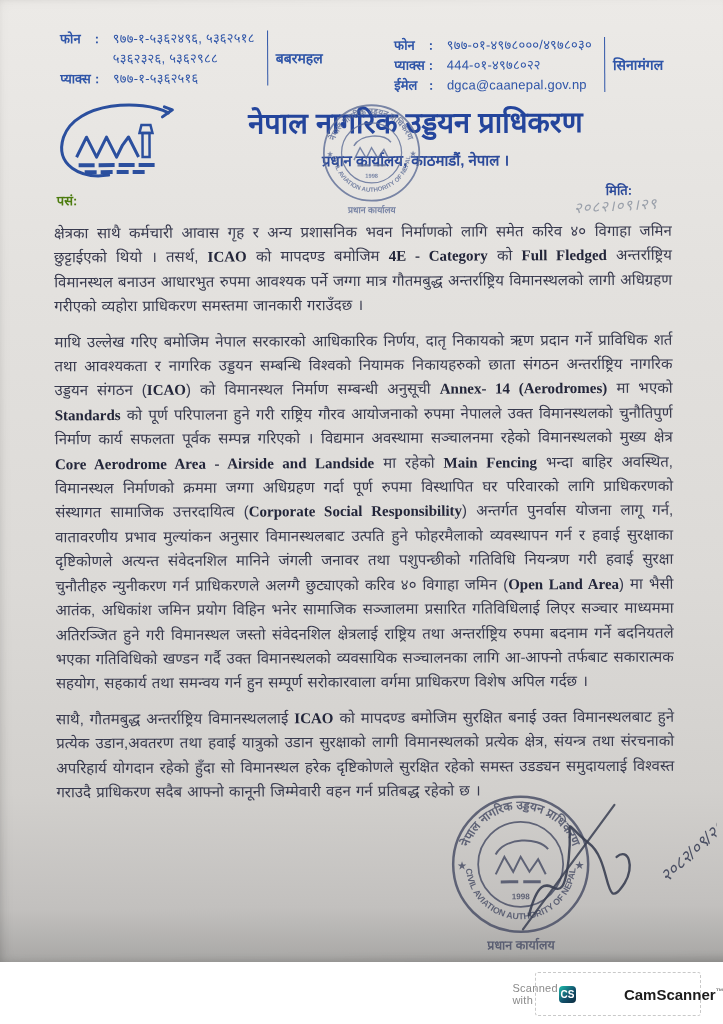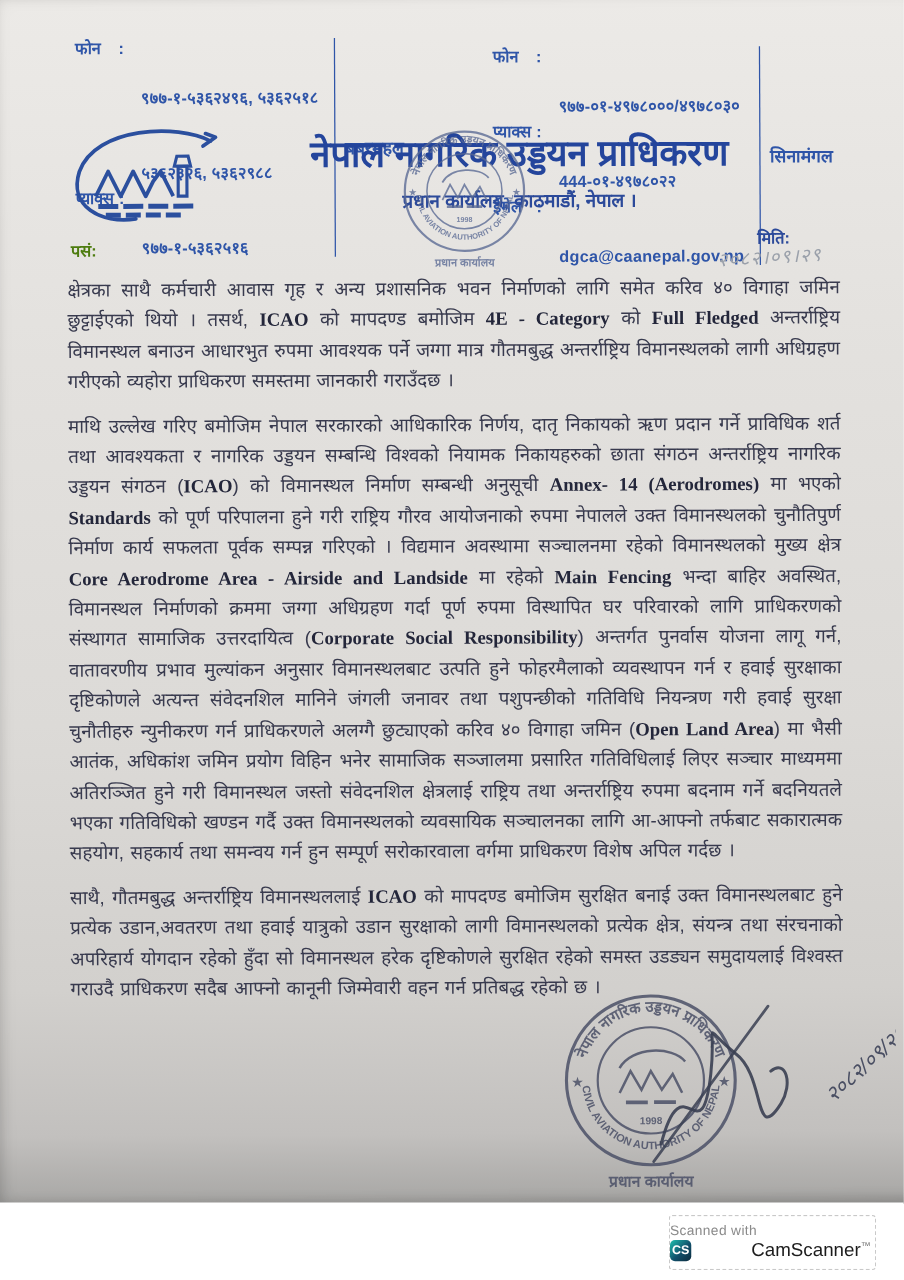--- a/index.html
+++ b/index.html
@@ -15,21 +15,21 @@
     transform:rotate(-0.35deg); transform-origin:top right;
   }
   .content { position:absolute; left:0; top:0; width:723px; height:962px; transform:rotate(-0.25deg); }
 
   
   .contact { position:absolute; display:flex; align-items:stretch; color:#2f55a8; }
   .contact-left  { left:62px;  top:28px; }
   .contact-right { left:396px; top:36px; }
   .c-rows { display:grid; grid-template-columns:auto 14px auto; column-gap:4px; row-gap:1px;
             font-size:13px; font-weight:bold; line-height:19px; }
-  .c-rows .cval { font-weight:bold; letter-spacing:.2px;margin-top:40px; }
+  .c-rows .cval { font-weight:normal; letter-spacing:.2px; }
   .c-div { width:0; border-left:1.5px solid #2f55a8; margin:2px 8px 2px 12px; }
   .c-loc { align-self:center; font-size:14px; font-weight:bold; }
 
   
   .logo { position:absolute; left:52px; top:98px; width:140px; height:92px; color:#2b4f9e; }
 
   
   .org-title { position:absolute; left:178px; top:102px; width:478px; text-align:center;
                font-size:29px; font-weight:bold; color:#24459c; letter-spacing:0; }
   .office-line { position:absolute; left:178px; top:150px; width:478px; text-align:center;
@@ -51,28 +51,28 @@
   
   .body-block { position:absolute; left:55px; top:220px; width:618px; color:#383a4e; }
   .para { font-size:15px; line-height:24.4px; text-align:justify; margin-bottom:11px;
           word-spacing:1px; }
   .para .en { font-family:"Liberation Serif","DejaVu Serif",serif; font-weight:bold; color:#23263a; }
 
   
   .scan-strip { position:absolute; left:0; top:962px; width:723px; height:62px; background:#ffffff; }
   .cs-badge { position:absolute; right:22px; top:10px; width:166px; height:44px;
               border:1.5px dashed #c9c9c9; border-radius:3px; background:#ffffff;
-              display:flex; flex-direction:column; justify-content:center; gap:1px;
+              display:flex; flex-direction:row; align-items:center; justify-content:center; gap:1px;
               cursor:pointer; }
   .cs-line1 { font-size:11px; color:#8a8a8a; letter-spacing:.3px; }
   .cs-line2 { display:flex; align-items:center; gap:5px; }
   .cs-icon { width:17px; height:17px; border-radius:4px;
              background:linear-gradient(135deg,#1fbfae 0%,#11506b 55%,#0d2b3e 100%);
              color:#ffffff; font-size:10px; font-weight:bold; display:flex; align-items:center; justify-content:center; }
-  .cs-name { font-size:15px; font-weight:normal; color:#1c1c1c;margin-left:43px; }
+  .cs-name { font-size:15px; font-weight:bold; color:#1c1c1c;margin-left:43px; }
   .cs-tm { font-size:8px; color:#777; vertical-align:super; }
 </style>
 </head>
 <body>
 
 <div class="canvas">
   <div class="paper"></div>
 
   <div class="content">
 

